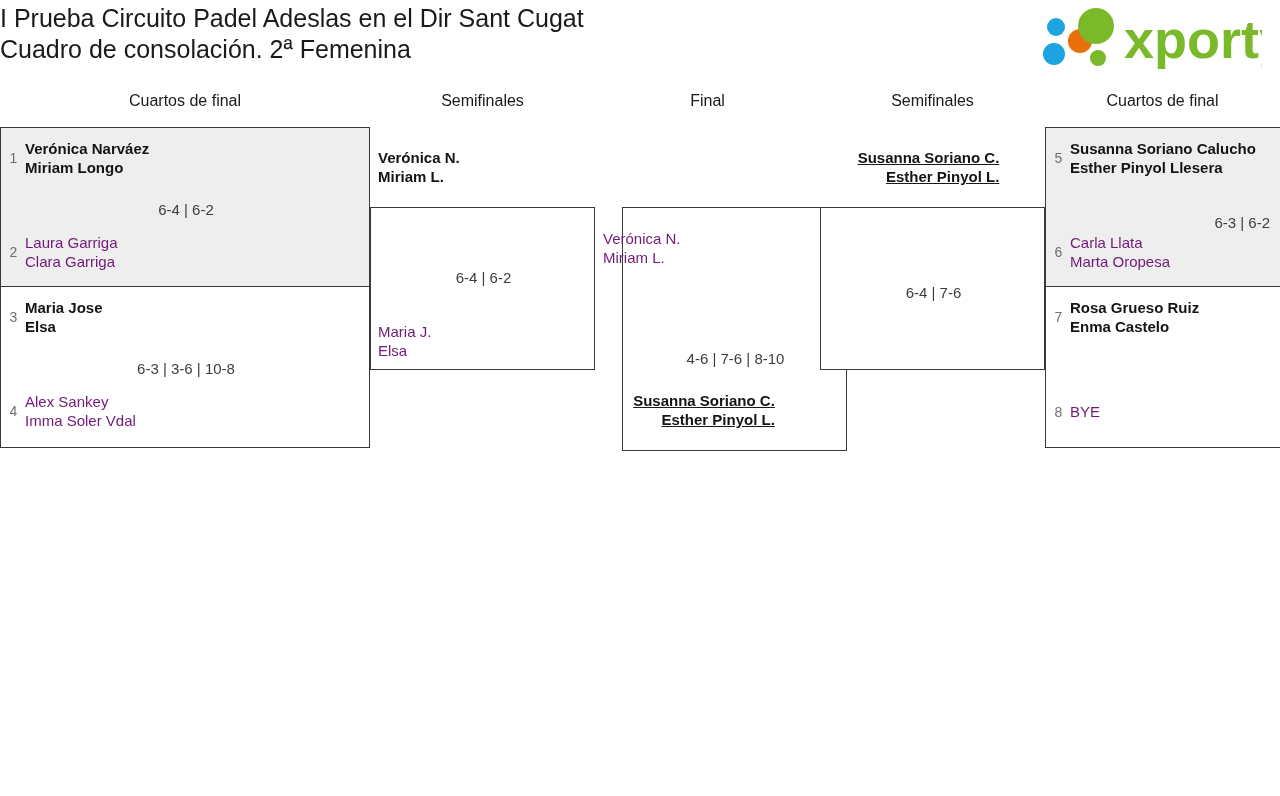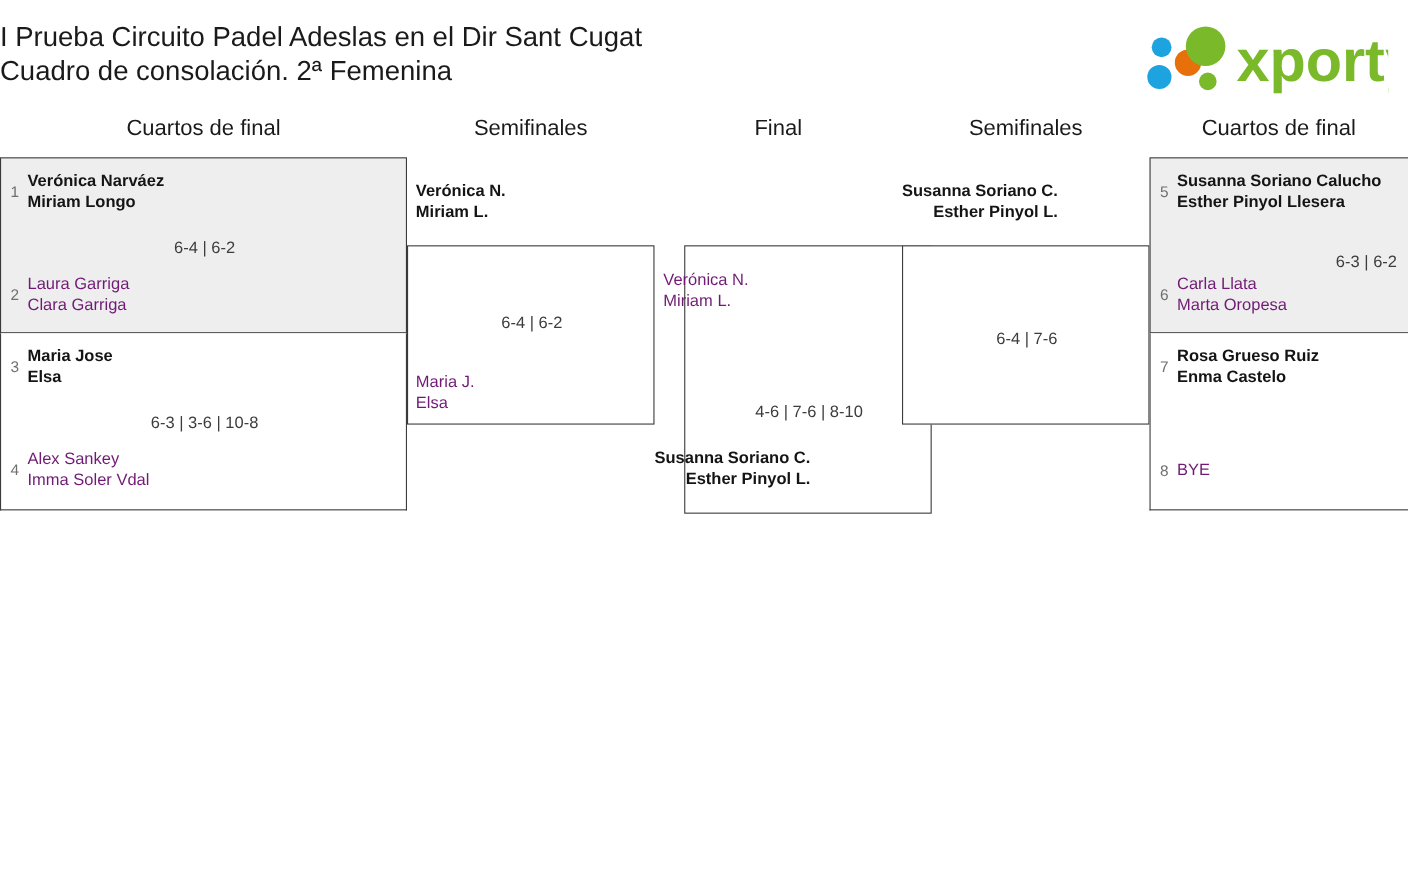--- a/index.html
+++ b/index.html
@@ -10,21 +10,20 @@
     overflow: hidden;
     font-family: "Liberation Sans", sans-serif;
     color: #1a1a1a;
   }
 
   
   .page-header {
     position: relative;
     width: 1280px;
     height: 90px;
-    margin-top: 16px;
   }
   .title-block {
     position: absolute;
     left: 0; top: 0;
     padding-left: 0;
   }
   .title-line {
     font-size: 25px;
     line-height: 31px;
     font-weight: 400;
@@ -41,21 +40,21 @@
 
   
   .round-headers {
     position: relative;
     width: 1280px;
     height: 36px;
   }
   .round-header {
     position: absolute;
     top: 0;
-    font-size: 20px;
+    font-size: 16px;
     line-height: 22px;
     color: #1a1a1a;
     white-space: nowrap;
     text-align: center;
   }
 
   
   .bracket {
     position: relative;
     width: 1280px;
@@ -104,21 +103,21 @@
   .score.rightal { text-align: right; }
 
   
   .float-team {
     position: absolute;
     display: flex;
     align-items: flex-start;
     white-space: nowrap;
   }
   .float-team .names { line-height: 19px; }
-  .float-team.alignright { justify-content: flex-start; }
+  .float-team.alignright { justify-content: center; text-decoration: underline; }
   .float-team.alignright .names { text-align: right; }
 </style>
 </head>
 <body>
 
 <div class="page-header">
 
   <div class="title-block">
     <div class="title-line first">I Prueba Circuito Padel Adeslas en el Dir Sant Cugat</div>
     <div class="title-line">Cuadro de consolación. 2ª Femenina</div>

